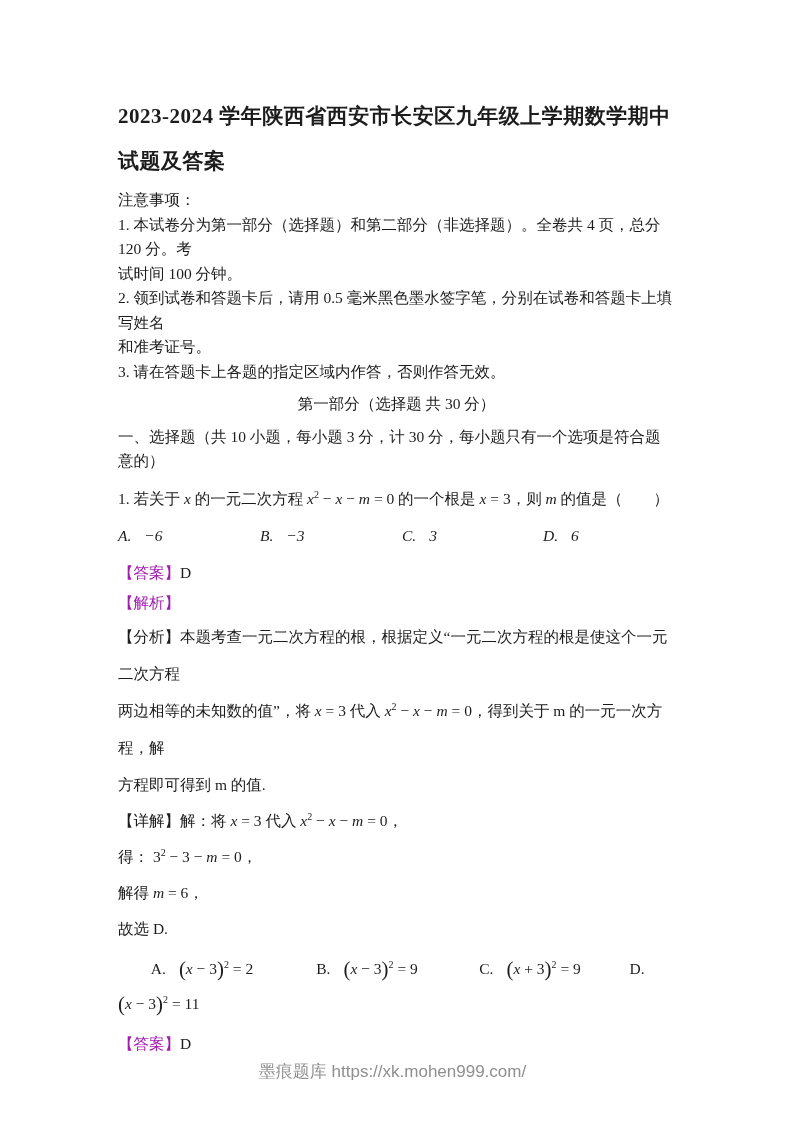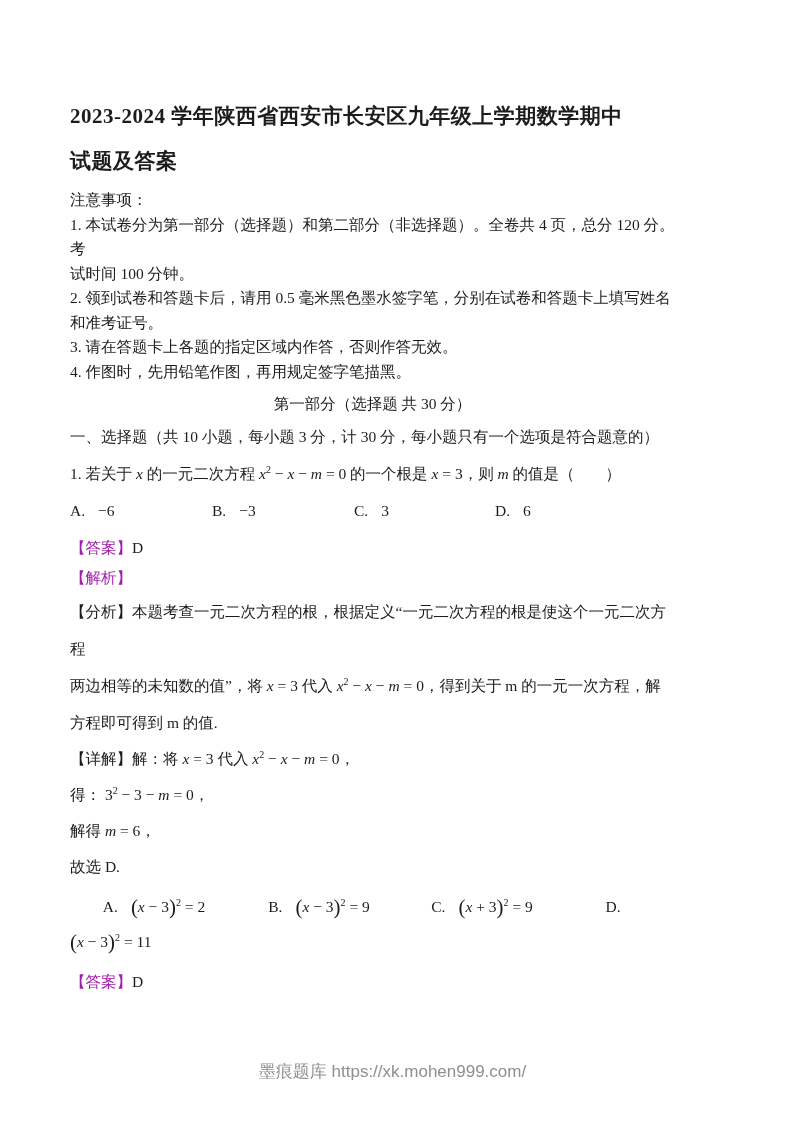--- a/index.html
+++ b/index.html
@@ -2,34 +2,34 @@
 <html><head>
 <meta charset="utf-8">
 <style>
   html,body{margin:0;padding:0;background:#ffffff;}
   .page{
     position:relative;
     width:793px;height:1122px;
     margin:0 auto;
     background:#ffffff;
     box-sizing:border-box;
-    padding:94px 118px 0 70px;
+    padding:94px 118px 0 118px;
     color:#1c1c1c;
     font-family:"Liberation Serif","DejaVu Serif",serif;
     font-size:15.5px;
     overflow:hidden;
   }
   .title{margin:0;font-size:21px;font-weight:700;line-height:45px;letter-spacing:0.5px;}
   .title-line{display:block;}
   .notice{margin-top:4px;}
   .nline{margin:0;line-height:24.5px;}
   .part-heading{margin:8px;text-align:center;line-height:24.5px;}
   .stem{margin:8px 0 0 0;line-height:34px;}
   .opts{display:grid;margin-top:4px;line-height:32px;align-items:baseline;}
-  .q1opts{grid-template-columns:142px 142px 141px 1fr;}
+  .q1opts{grid-template-columns:142px 142px 141px 1fr;font-style:italic;}
   .q2opts{grid-template-columns:168px 162px 164px 1fr;line-height:36px;text-align:center;}
   .opt{white-space:nowrap;}
   .olabel{margin-right:13px;}
   .wrapline{margin:0;line-height:34px;}
   .ansline{margin:0;line-height:30px;}
   .blue{color:#a21caf;}
   .para{margin:0;line-height:37px;}
   .para36{margin:0;line-height:36px;}
   .mi{font-style:italic;}
   .mr{font-style:normal;}
@@ -52,21 +52,20 @@
     <span class="title-line">试题及答案</span>
   </h1>
 
   <div class="notice">
     <p class="nline">注意事项：</p>
     <p class="nline">1. 本试卷分为第一部分（选择题）和第二部分（非选择题）。全卷共 4 页，总分 120 分。考</p>
     <p class="nline">试时间 100 分钟。</p>
     <p class="nline">2. 领到试卷和答题卡后，请用 0.5 毫米黑色墨水签字笔，分别在试卷和答题卡上填写姓名</p>
     <p class="nline">和准考证号。</p>
     <p class="nline">3. 请在答题卡上各题的指定区域内作答，否则作答无效。</p>
-    <p class="nline">4. 作图时，先用铅笔作图，再用规定签字笔描黑。</p>
   </div>
 
   <p class="part-heading">第一部分（选择题 共 30 分）</p>
   <p class="nline">一、选择题（共 10 小题，每小题 3 分，计 30 分，每小题只有一个选项是符合题意的）</p>
 
   <div>
     <p class="stem"><span>1. 若关于 </span><span class="mi">x</span><span> 的一元二次方程 </span><span class="mi">x</span><sup>2</sup><span> − </span><span class="mi">x</span><span> − </span><span class="mi">m</span><span> = 0 的一个根是 </span><span class="mi">x</span><span> = 3，则 </span><span class="mi">m</span><span> 的值是（　　）</span></p>
 
     <div class="opts q1opts">
       <span class="opt"><span class="olabel">A.</span><span><span>−6</span></span></span>

